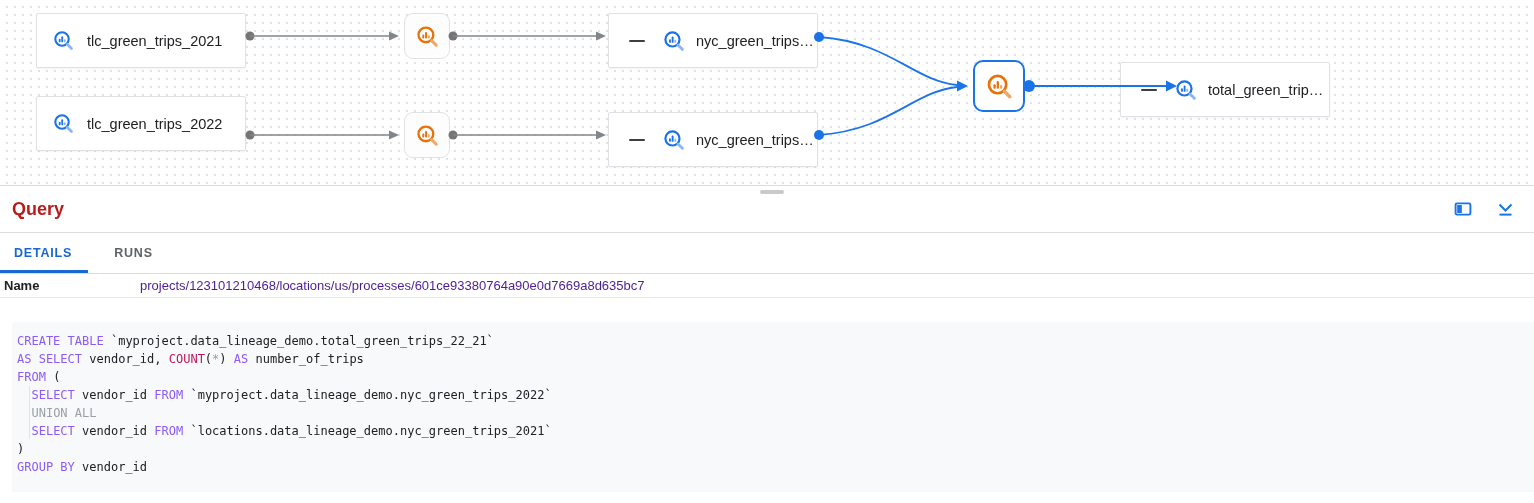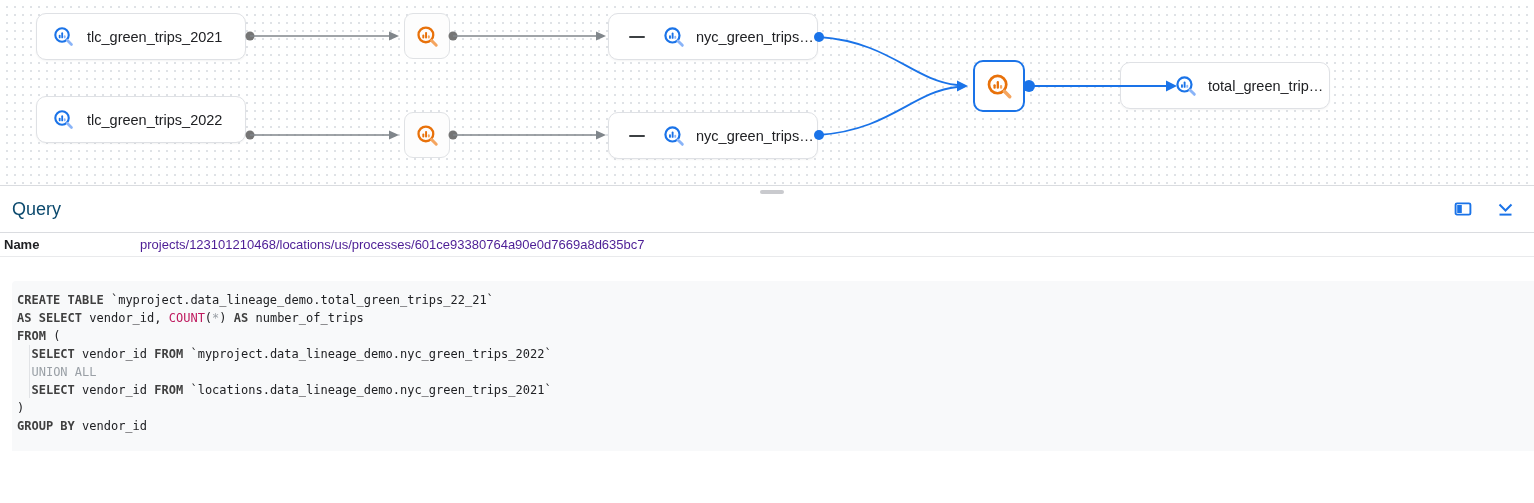--- a/index.html
+++ b/index.html
@@ -9,21 +9,21 @@
   
   .graph {
     position:relative; width:1534px; height:186px; background:#fff;
     background-image: radial-gradient(circle, #dfe2e6 1.2px, transparent 1.4px);
     background-size: 8px 8px; background-position: 3px 3px;
     border-bottom:1px solid #dadce0;
   }
   .edges { position:absolute; left:0; top:0; width:1534px; height:186px; pointer-events:none; z-index:3; }
   .gnode {
     position:absolute; display:flex; align-items:center; background:#fff;
-    border:1px solid #dfe1e5; border-radius:10px; height:47px; z-index:2;
+    border:1px solid #dfe1e5; border-radius:2px; height:55px; z-index:2;
     box-shadow:0 1px 2px rgba(60,64,67,.06); cursor:pointer;
   }
   .gnode .label { font-size:14.5px; font-weight:500; color:#202124; white-space:nowrap; overflow:hidden; }
   .tnode { width:210px; padding-left:16px; gap:13px; }
   .mnode { width:210px; padding-left:20px; gap:0; }
   .mnode .minus { width:16px; height:2px; background:#3c4043; border-radius:1px; flex:none; margin-right:18px; }
   .mnode .bq { margin-right:11px; }
   .qnode-sm {
     position:absolute; width:46px; height:46px; background:#fdfdfd; border:1px solid #e0e2e5;
     border-radius:9px; display:flex; align-items:center; justify-content:center; z-index:2; cursor:pointer;
@@ -33,21 +33,21 @@
     border-radius:10px; display:flex; align-items:center; justify-content:center; z-index:2; cursor:pointer;
   }
   .bq { flex:none; display:block; }
 
   
   .panel { position:relative; width:1534px; background:#fff; }
   .drag-handle { position:absolute; left:760px; top:4px; width:24px; height:4px;
                  background:#c9cace; border-radius:2px; cursor:ns-resize; z-index:5; }
   .panel-header { display:flex; align-items:center; height:47px; padding:0 18px 0 12px;
                   border-bottom:1px solid #dadce0; }
-  .panel-title { font-size:18px; font-weight:400; color:#0c4a6e; }
+  .panel-title { font-size:18px; font-weight:700; color:#b91c1c; }
   .header-actions { margin-left:auto; display:flex; align-items:center; gap:21px; }
   .icon-btn { background:none; border:none; padding:2px; cursor:pointer; display:flex; }
 
   .tabs { display:flex; height:41px; border-bottom:1px solid #dadce0; }
   .tab { display:flex; align-items:center; padding:0 16px 0 14px; font-size:12.5px; font-weight:600;
          letter-spacing:.8px; color:#5f6368; cursor:pointer; background:none; border:none;
          font-family:"Liberation Sans", sans-serif; }
   .tab.active { color:#1967d2; box-shadow:inset 0 -3px 0 #1967d2; }
   .tab.runs { padding:0 20px 0 26px; }
 
@@ -56,21 +56,21 @@
   .field-label { width:140px; padding-left:4px; font-weight:700; color:#202124; flex:none; }
   .field-value { color:#4c1d95; white-space:nowrap; }
 
   .code-wrap { position:relative; margin:24px 0 0 12px; }
   pre.code {
     background:#f8f9fa; border-top-left-radius:4px; padding:10px 16px 16px 5px;
     font-family:"DejaVu Sans Mono", monospace; font-size:12px; line-height:18px;
     color:#202124; min-height:156px; white-space:pre;
   }
   .indent-guide { position:absolute; left:17px; top:64px; width:1px; height:53px; background:#e1e3e6; }
-  .tok-kwd { color:#404040;font-weight:bold; }
+  .tok-kwd { color:#8b5cf6; }
   .tok-fun { color:#be185d; }
   .tok-mut { color:#9aa0a6; }
   .tok-pln { color:#202124; }
 </style>
 </head>
 <body>
 
 <div class="graph">
 
   <svg class="edges">
@@ -202,20 +202,24 @@
       </button>
       <button class="icon-btn">
         <svg width="17" height="17" viewBox="0 0 17 17">
           <path d="M2.5 3.5 L8.5 9.5 L14.5 3.5" fill="none" stroke="#1a73e8" stroke-width="2"></path>
           <line x1="2.5" y1="13.6" x2="14.5" y2="13.6" stroke="#1a73e8" stroke-width="2"></line>
         </svg>
       </button>
     </div>
   </div>
 
+  <div class="tabs">
+    <button class="tab active">DETAILS</button>
+    <button class="tab runs">RUNS</button>
+  </div>
 
   <div class="field-row">
     <span class="field-label">Name</span>
     <span class="field-value">projects/123101210468/locations/us/processes/601ce93380764a90e0d7669a8d635bc7</span>
   </div>
 
   <div class="code-wrap">
     <pre class="code"><span class="tok-kwd">CREATE TABLE</span><span class="tok-pln"> `myproject.data_lineage_demo.total_green_trips_22_21`</span>
 <span class="tok-kwd">AS SELECT</span><span class="tok-pln"> vendor_id, </span><span class="tok-fun">COUNT</span><span class="tok-pln">(</span><span class="tok-mut">*</span><span class="tok-pln">) </span><span class="tok-kwd">AS</span><span class="tok-pln"> number_of_trips</span>
 <span class="tok-kwd">FROM</span><span class="tok-pln"> (</span>

